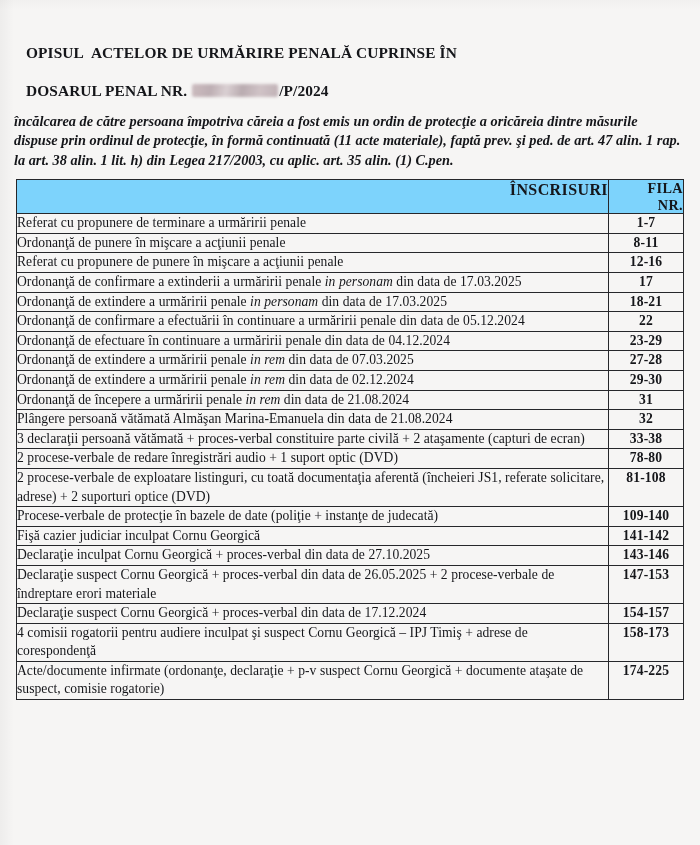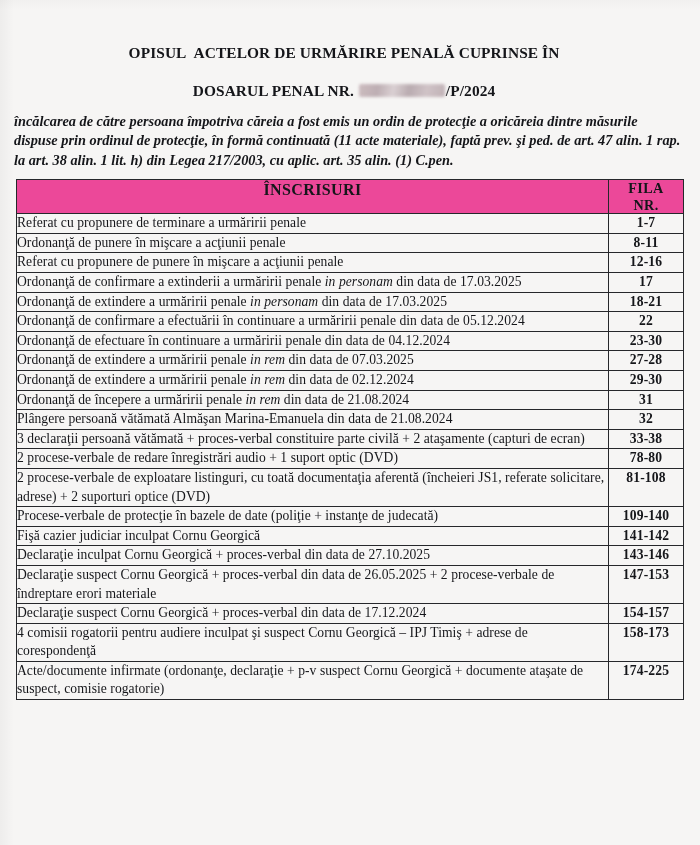--- a/index.html
+++ b/index.html
@@ -25,26 +25,25 @@
       linear-gradient(to bottom, rgba(0,0,0,0.02) 0px, rgba(0,0,0,0) 10px),
       #f6f5f4;
   }
   .content {
     position: relative;
     z-index: 2;
   }
 
   
   .doc-title {
-    text-align: center;
     font-weight: bold;
     font-size: 15.4px;
     line-height: 21px;
     letter-spacing: 0.1px;
-    padding: 42px 26px 0 14px;
+    padding: 42px 26px 0 26px;
   }
   .doc-title .line1 { display: block; white-space: nowrap; }
   .doc-title .line2 { display: block; margin-top: 17px; }
   .title-lead { margin-right: 7px; }
   .redaction {
     display: inline-block;
     width: 86px;
     height: 13px;
     vertical-align: -1px;
     margin: 0 1px;
@@ -75,22 +74,22 @@
     margin: 9px 0 0 16px;
     table-layout: fixed;
     font-size: 13.6px;
   }
   table.opis th, table.opis td {
     border: 1px solid #26272b;
     padding: 0;
     vertical-align: top;
   }
   thead th {
-    background: #ec4899;
-    text-align: center;
+    background: #7dd3fc;
+    text-align: right;
     font-weight: bold;
     letter-spacing: 0.4px;
   }
   th.col-docs {
     font-size: 16px;
     padding: 5px 4px 10px 4px;
     line-height: 19px;
   }
   th.col-page {
     font-size: 14.2px;
@@ -164,21 +163,21 @@
         <tr>
           <td class="docs">Ordonanţă de extindere a urmăririi penale <em>in personam</em> din data de 17.03.2025</td>
           <td class="page">18-21</td>
         </tr>
         <tr>
           <td class="docs">Ordonanţă de confirmare a efectuării în continuare a urmăririi penale din data de 05.12.2024</td>
           <td class="page">22</td>
         </tr>
         <tr>
           <td class="docs">Ordonanţă de efectuare în continuare a urmăririi penale din data de 04.12.2024</td>
-          <td class="page">23-30</td>
+          <td class="page">23-29</td>
         </tr>
         <tr>
           <td class="docs">Ordonanţă de extindere a urmăririi penale <em>in rem</em> din data de 07.03.2025</td>
           <td class="page">27-28</td>
         </tr>
         <tr>
           <td class="docs">Ordonanţă de extindere a urmăririi penale <em>in rem</em> din data de 02.12.2024</td>
           <td class="page">29-30</td>
         </tr>
         <tr>

